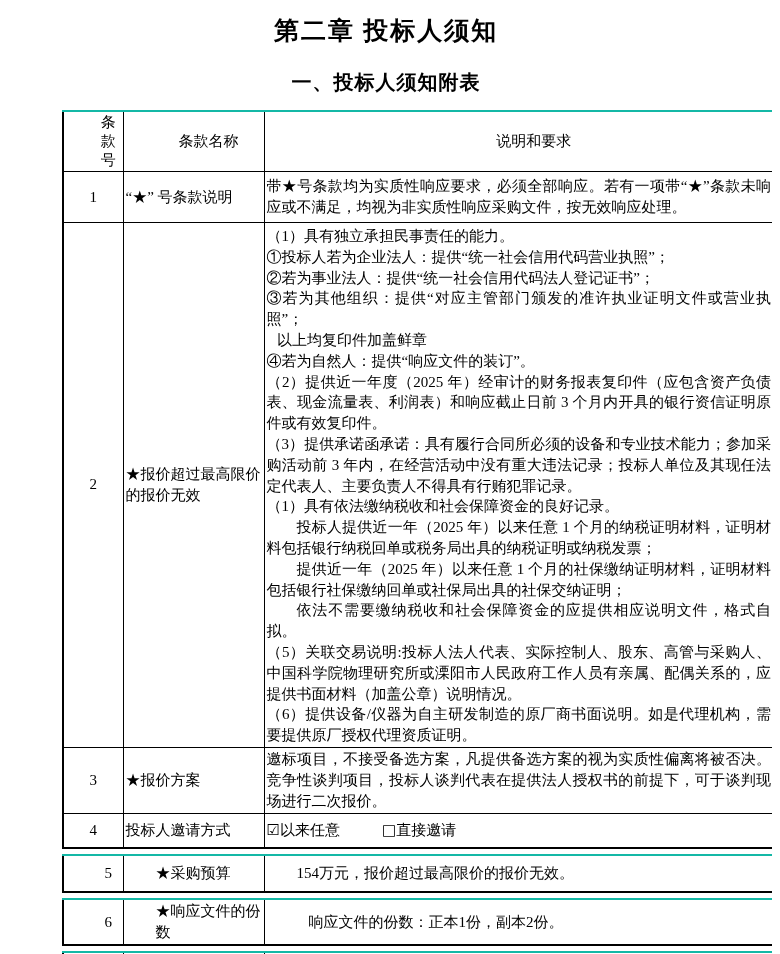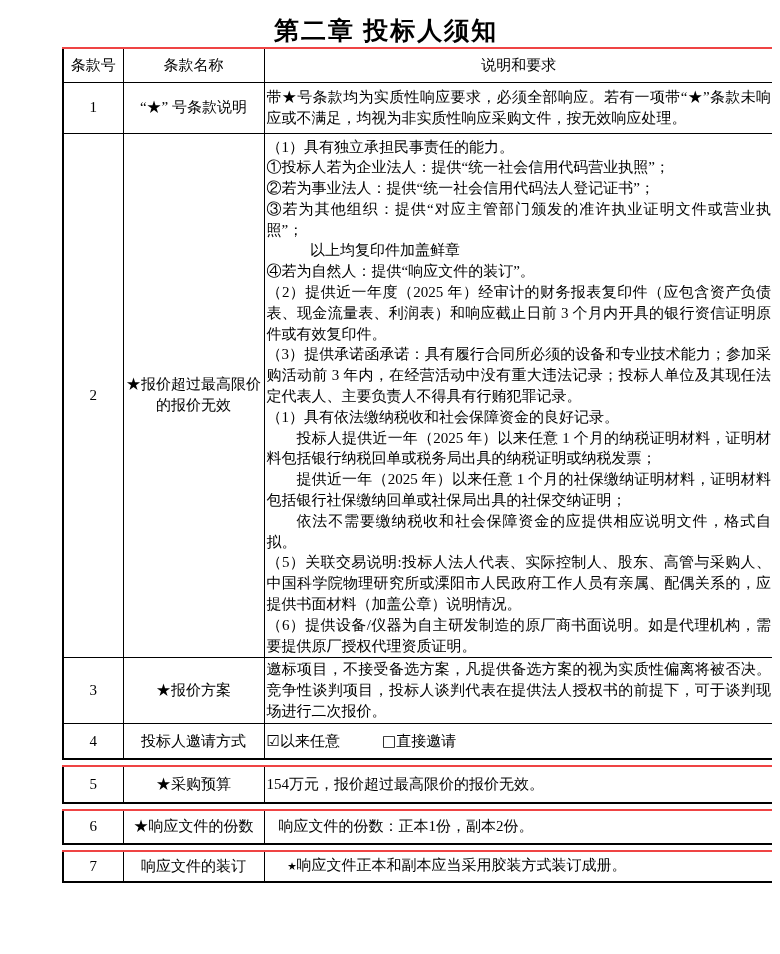--- a/index.html
+++ b/index.html
@@ -47,52 +47,53 @@
     vertical-align: middle;
     font-size: 15px;
     font-weight: normal;
     padding: 1px 2px;
     overflow: hidden;
   }
   
   table.tbl { border: 2px solid #000; }
   table.tbl tr > *:first-child { border-left: 2px solid #000; }
   table.tbl tr > *:last-child { border-right: 2px solid #000; }
-  table.tbl tr:first-child > * { border-top: 2px solid #ef4444; }
+  table.tbl tr:first-child > * { border-top: 2px solid #14b8a6; padding-left: 32px; }
   table.tbl tr:last-child > * { border-bottom: 2px solid #000; }
 
   col.c-no { width: 60px; }
   col.c-name { width: 141px; }
 
   .cell-no { text-align: center; }
-  .cell-name { text-align: center; font-size: 14.5px; line-height: 21px; padding: 1px 3px; }
+  .cell-name { font-size: 14.5px; line-height: 21px; padding: 1px 3px; }
   .cell-desc {
     text-align: justify;
     padding: 2px 3px 2px 6px;
     line-height: 21px;
   }
   .cell-desc.dense { line-height: 20.8px; padding-top: 3px; }
   .cell-desc p { margin: 0; }
-  .ind1 { text-indent: 0.7em; padding-left: 33px; }
+  .ind1 { text-indent: 0.7em; }
   .ind2 { text-indent: 2em; }
   .ind-row { text-indent: 0.8em; }
   .ind-row2 { text-indent: 1.4em; font-family: Liberation Mono, monospace; }
   .cb-icon {
     font-family: "DejaVu Sans", sans-serif;
     font-size: 15px;
   }
   .cb-group { white-space: nowrap; }
   .cb-group + .cb-group { margin-left: 42px; }
 </style>
 </head>
 <body>
 
 <div class="page">
 
   <h1 class="doc-title">第二章 投标人须知</h1>
+  <h2 class="doc-subtitle">一、投标人须知附表</h2>
 
   <table class="tbl">
     <colgroup>
         <col class="c-no">
         <col class="c-name">
         <col>
       </colgroup>
     <tbody>
         <tr style="height:34px;">
       <th>条款号</th>

